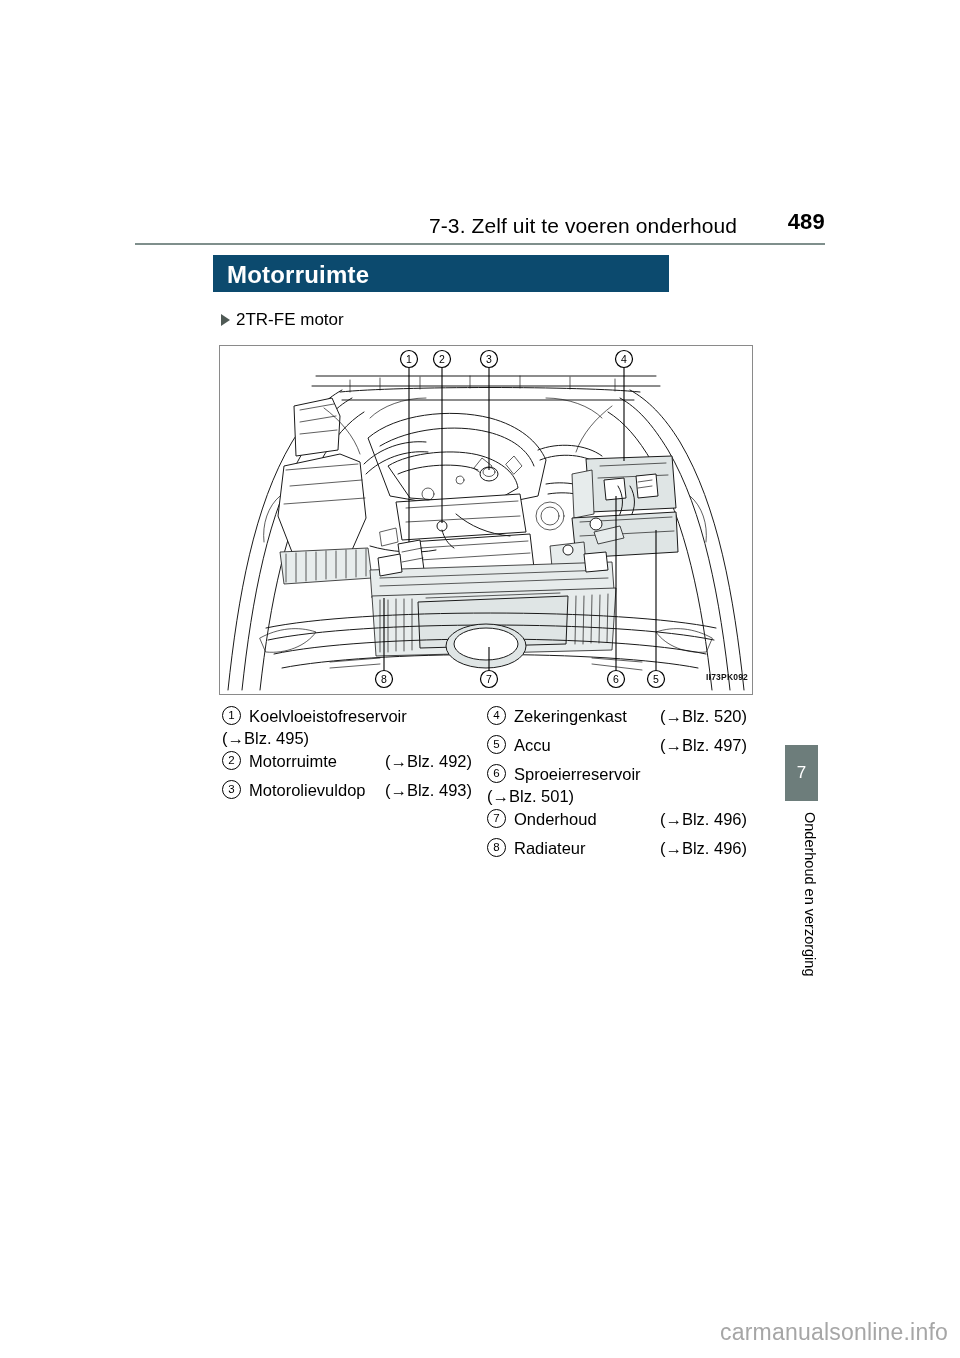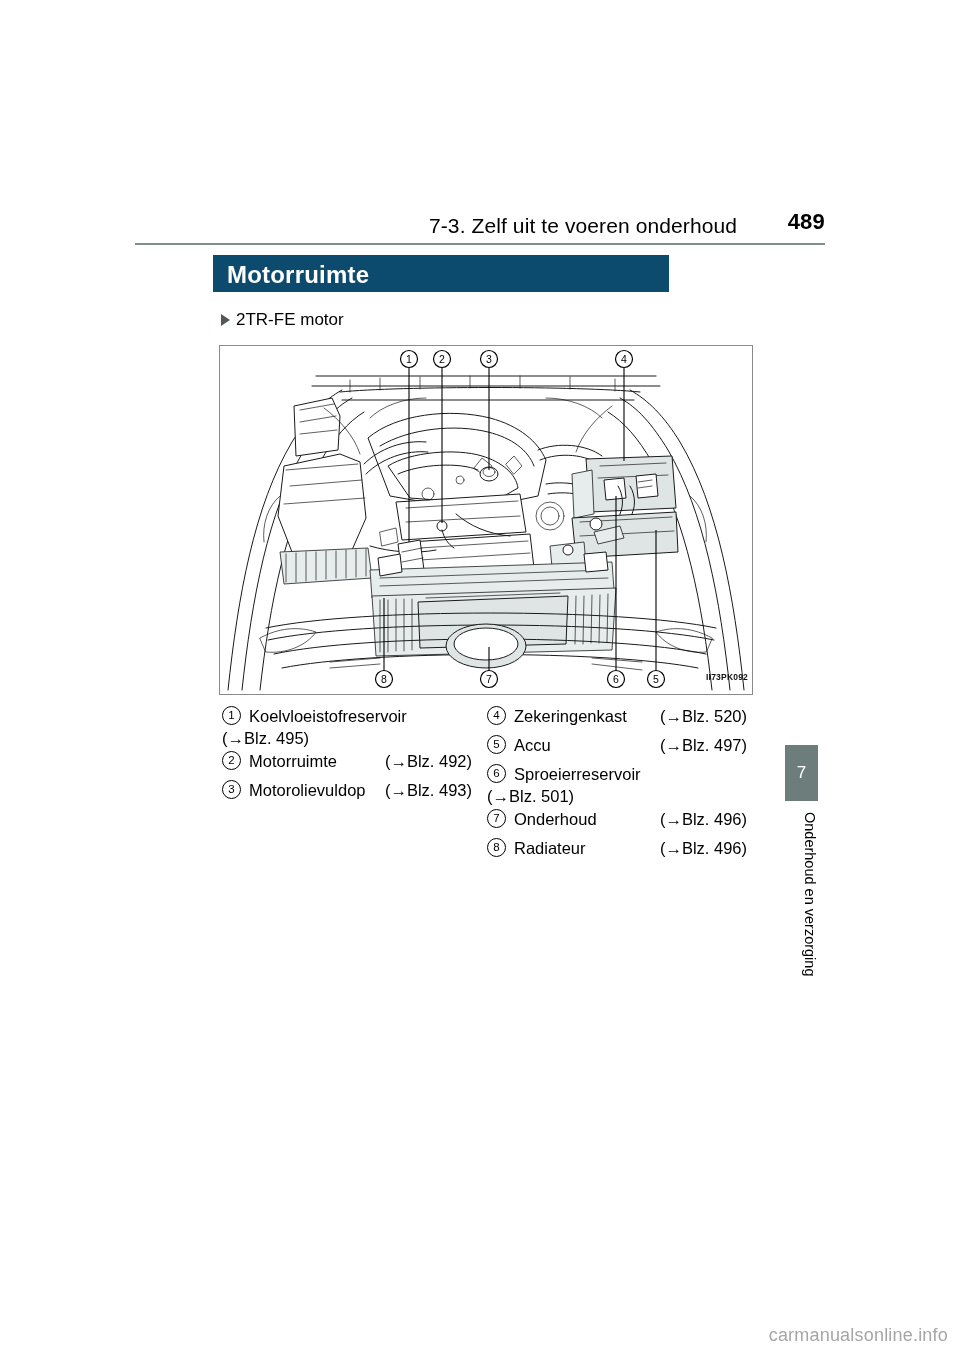--- a/index.html
+++ b/index.html
@@ -179,21 +179,21 @@
     text-orientation: mixed;
     white-space: nowrap;
     color: #000;
   }
 
   
   #watermark {
     position: absolute;
     right: 12px;
     bottom: 12px;
-    font-size: 18px;
+    font-size: 23px;
     color: #a6a6a6;
     letter-spacing: 0.2px;
   }
 </style>
 </head>
 <body>
 
 <div id="page-header">
   <div id="header-title">7-3. Zelf uit te voeren onderhoud</div>
   <div id="page-number">489</div>

